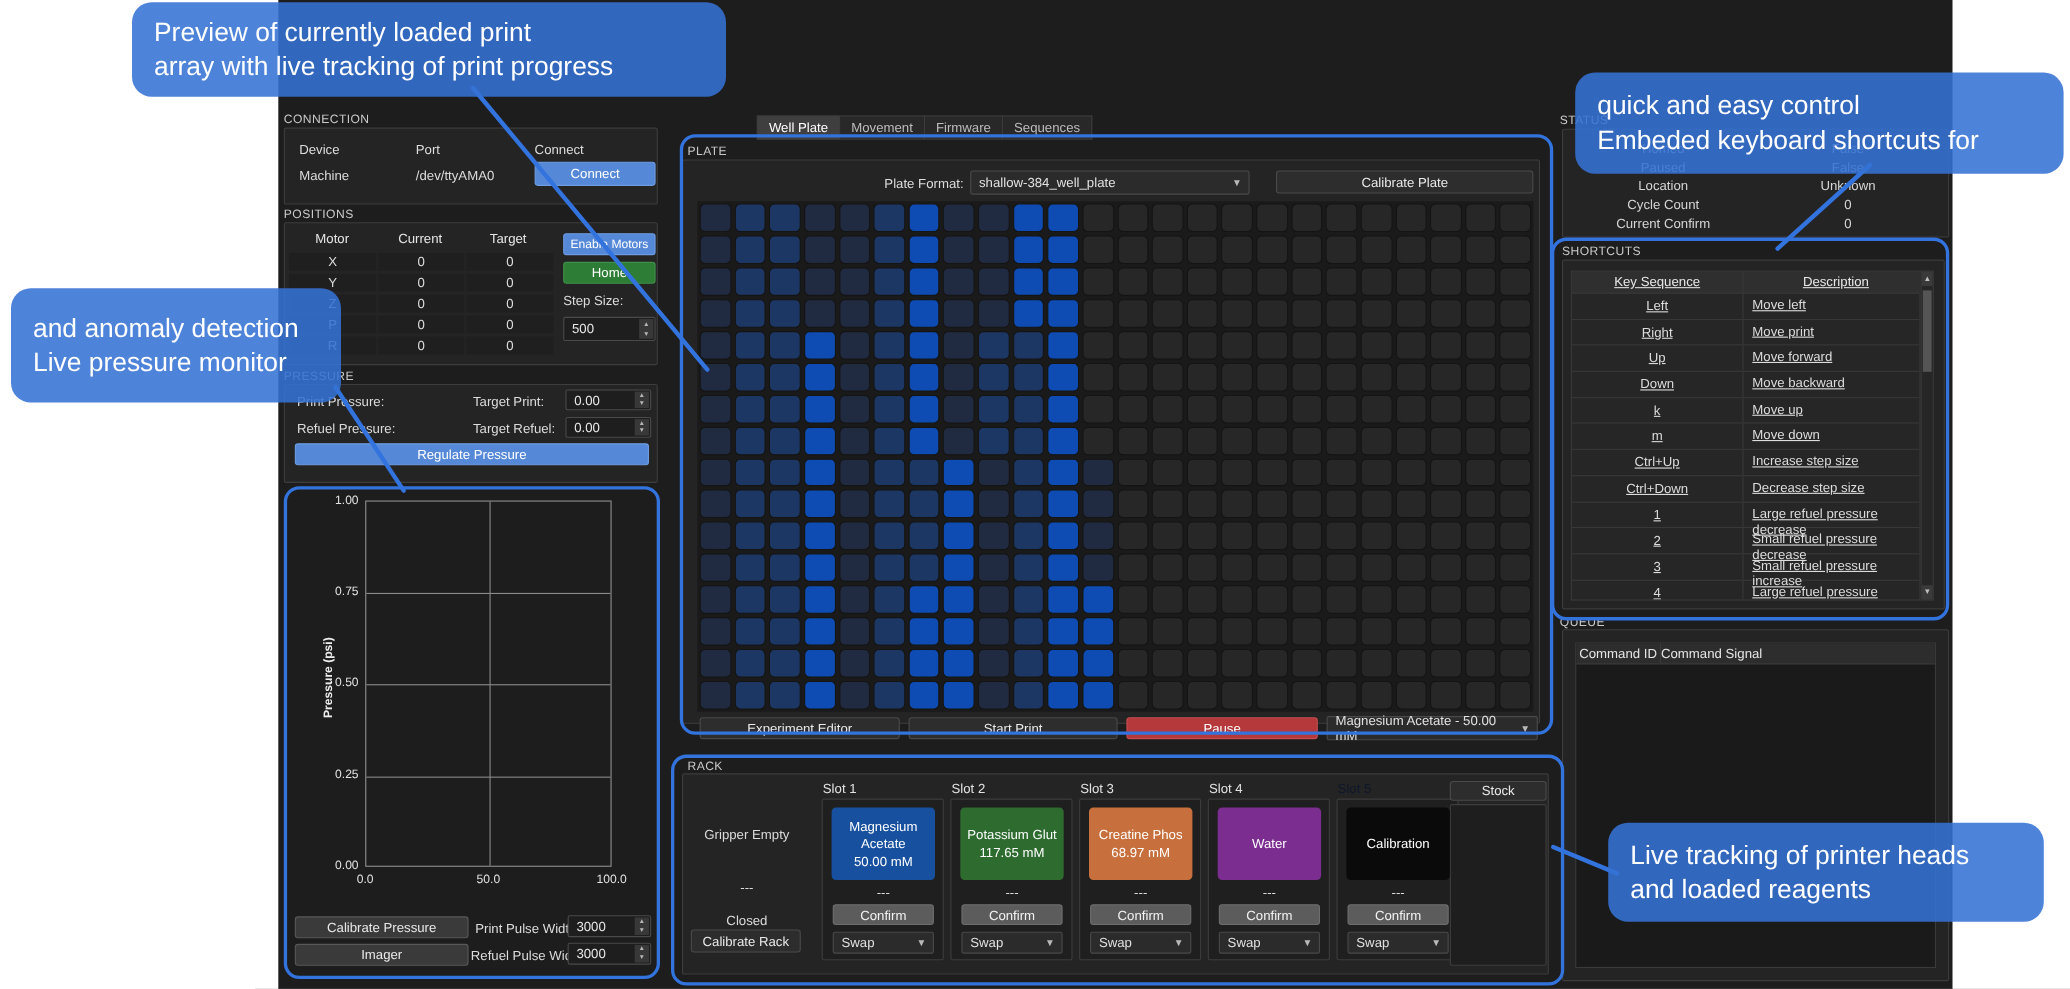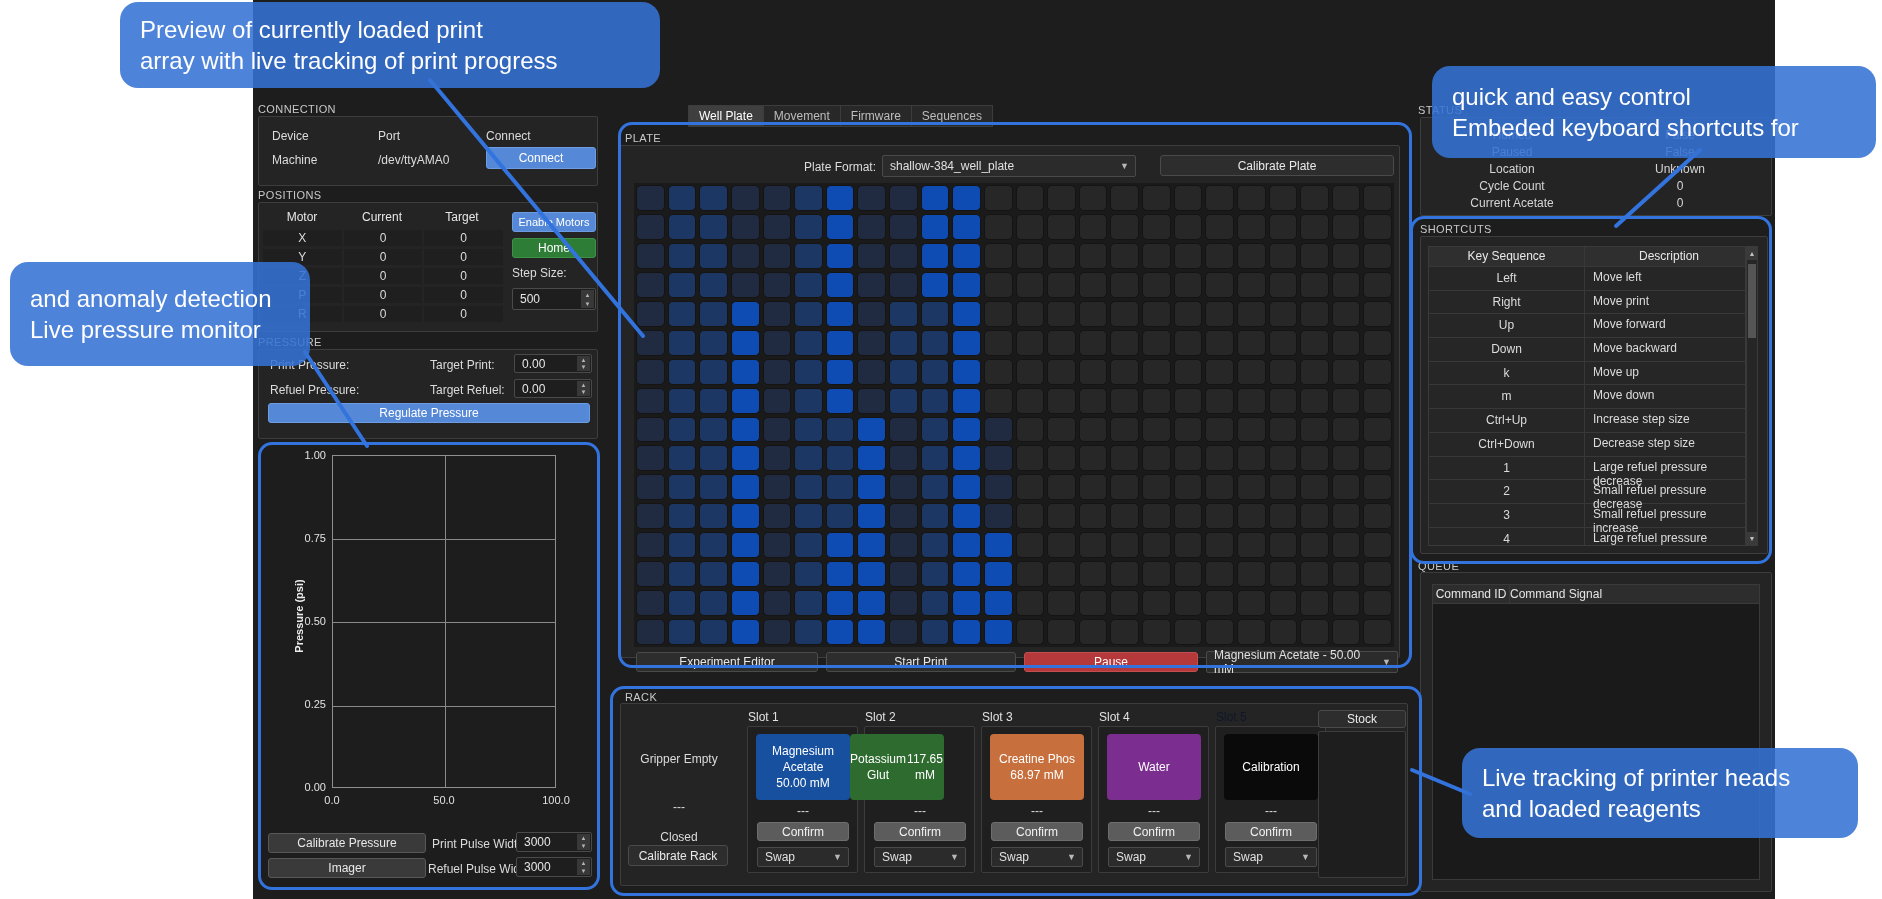--- a/index.html
+++ b/index.html
@@ -50,21 +50,21 @@
   
   .ptable{position:absolute;left:262px;top:206px;width:242px;z-index:2;font-size:12px;}
   .ptable .row{display:flex;height:19px;align-items:center;}
   .ptable .row.head{height:22px;color:#e6e6e6;}
   .ptable .cell{width:80px;text-align:center;}
   .ptable .row:not(.head) .cell{background:#1f1f1f;margin:1px;height:16px;line-height:16px;}
   .status-rows{position:absolute;left:1428px;top:126px;width:336px;z-index:2;font-size:12px;}
   .status-rows .row{display:flex;height:17px;align-items:center;}
   .status-rows .cell{width:50%;text-align:center;color:#d5d5d5;}
   .sc-table{position:absolute;left:1428px;top:246px;width:318px;height:300px;z-index:2;font-size:12px;
-      border:1px solid #3a3a3a;box-sizing:border-box;overflow:hidden;background:#262626;}
+      border:1px solid #3a3a3a;box-sizing:border-box;overflow:hidden;background:#262626;text-decoration:underline;}
   .sc-table .row{display:flex;height:23.7px;border-bottom:1px solid #383838;box-sizing:border-box;}
   .sc-table .row.head{height:20px;background:#2f2f2f;color:#e8e8e8;}
   .sc-table .key{width:156px;text-align:center;align-self:center;border-right:1px solid #383838;box-sizing:border-box;}
   .sc-table .row .key{line-height:23px;height:100%;}
   .sc-table .desc{flex:1;padding-left:8px;align-self:flex-start;padding-top:3px;}
   .sc-table .row.head .key,.sc-table .row.head .desc{line-height:19px;padding-top:0;text-align:center;height:100%;}
   .scrollbar{position:absolute;left:1746px;top:246px;width:12px;height:300px;background:#262626;
       border:1px solid #3a3a3a;box-sizing:border-box;z-index:2;display:flex;flex-direction:column;}
   .scrollbar .arr{height:13px;background:#3a3a3a;color:#c0c0c0;font-size:7px;text-align:center;line-height:13px;}
   .scrollbar .track{flex:1;position:relative;}
@@ -616,21 +616,21 @@
       <div class="slot-tile-text">50.00 mM</div>
     </div>
     <div class="lbl" style="left: 748px; top: 804px; width: 110px; text-align: center;">---</div>
     <div class="btn gray" style="left: 757px; top: 822px; width: 92px; height: 19px;">Confirm</div>
     <div class="dd" style="left: 757px; top: 847px; width: 92px; height: 20px;">
       <span>Swap</span>
       <span class="chev">▼</span>
     </div>
     <div class="lbl" style="left: 865px; top: 710px; color: rgb(226, 226, 226);">Slot 2</div>
     <div class="group-box" style="left: 864px; top: 726px; width: 111px; height: 147px; background: rgb(31, 31, 31); border-color: rgb(60, 60, 60);"></div>
-    <div class="centered" style="position: absolute; left: 850px; top: 734px; width: 94px; height: 66px; background: rgb(45, 107, 47); border-radius: 4px; z-index: 2; flex-direction: row;">
+    <div class="centered" style="position: absolute; left: 873px; top: 734px; width: 94px; height: 66px; background: rgb(45, 107, 47); border-radius: 4px; z-index: 2; flex-direction: column;">
       <div class="slot-tile-text">Potassium Glut</div>
       <div class="slot-tile-text">117.65 mM</div>
     </div>
     <div class="lbl" style="left: 865px; top: 804px; width: 110px; text-align: center;">---</div>
     <div class="btn gray" style="left: 874px; top: 822px; width: 92px; height: 19px;">Confirm</div>
     <div class="dd" style="left: 874px; top: 847px; width: 92px; height: 20px;">
       <span>Swap</span>
       <span class="chev">▼</span>
     </div>
     <div class="lbl" style="left: 982px; top: 710px; color: rgb(226, 226, 226);">Slot 3</div>
@@ -685,21 +685,21 @@
     </div>
     <div class="row">
       <div class="cell">Location</div>
       <div class="cell">Unknown</div>
     </div>
     <div class="row">
       <div class="cell">Cycle Count</div>
       <div class="cell">0</div>
     </div>
     <div class="row">
-      <div class="cell">Current Acetate</div>
+      <div class="cell">Current Confirm</div>
       <div class="cell">0</div>
     </div>
   </div>
 
 <div class="hl" style="left:1410px;top:216px;width:356px;height:342px"></div>
 <div class="group-title" style="left:1420px;top:223px">SHORTCUTS</div>
 <div class="group-box" style="left:1420px;top:236px;width:348px;height:318px"></div>
 <div class="sc-table">
   <div class="row head">
     <div class="key">Key Sequence</div>

